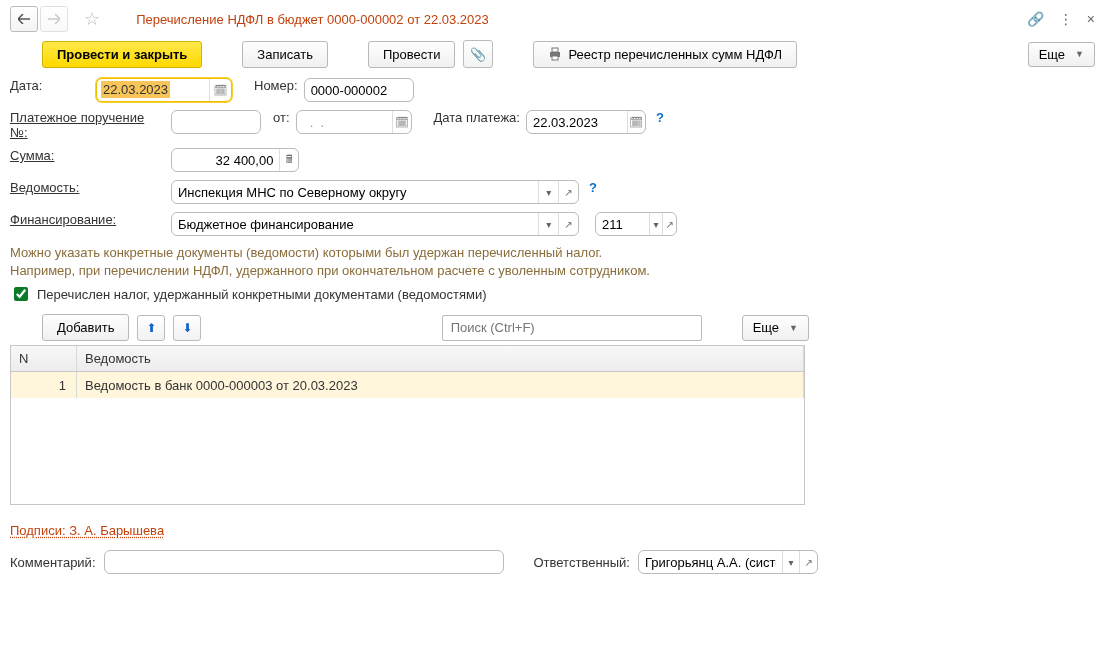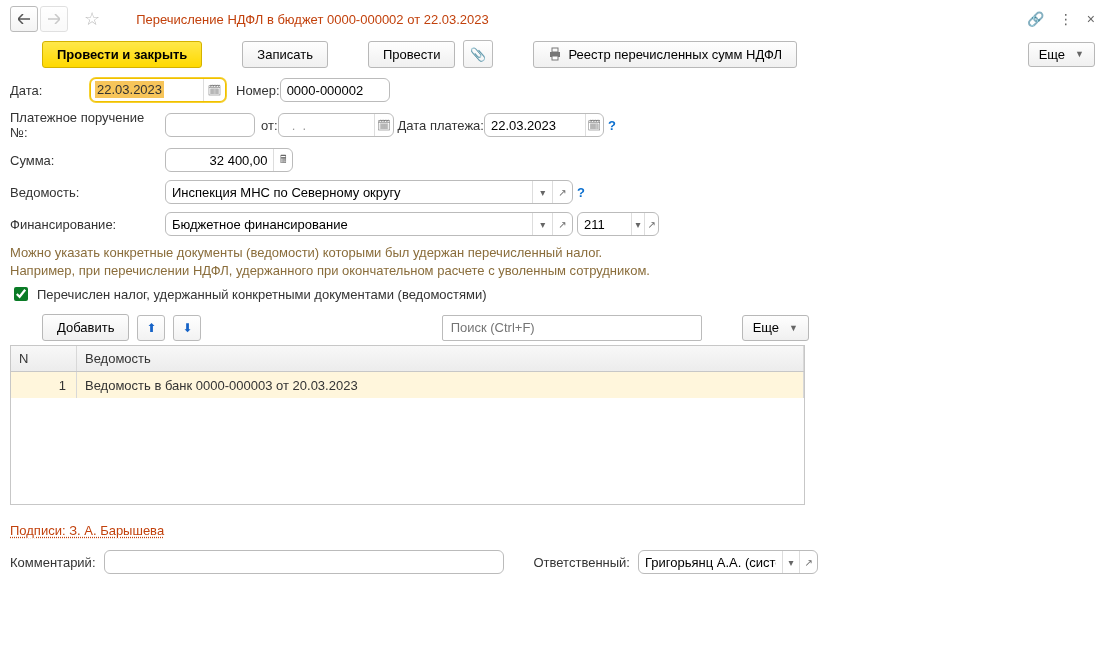--- a/index.html
+++ b/index.html
@@ -37,24 +37,24 @@
     border: 1px solid #d4b200; font-weight: bold;
   }
   .btn-icon {
     border: 1px solid #bbb; border-radius: 3px;
     background: linear-gradient(#fff,#f2f2f2);
     width: 30px; height: 28px;
     display: flex; align-items: center; justify-content: center;
     cursor: pointer;
   }
   .toolbar-spacer { flex: 1; }
-  .form-row { display: flex; align-items: center; margin-bottom: 8px; gap: 0; }
+  .form-row { display: flex; margin-bottom: 8px; gap: 6px; }
   .label { color: #333; min-width: 0; }
   .lbl-w1 { width: 80px; display: inline-block; }
-  .lbl-w2 { width: 155px; display: inline-block; }
+  .lbl-w2 { width: 155px; display: inline-block; text-decoration: underline; }
   .input-wrap {
     display: inline-flex; align-items: stretch;
     border: 1px solid #bbb; border-radius: 6px;
     height: 24px; background: #fff;
   }
   .input-wrap input {
     border: none; outline: none; padding: 0 6px;
     font-size: 13px; background: transparent; width: 100%;
   }
   .input-wrap .addon {
@@ -195,21 +195,21 @@
 <div class="form-row">
   <span class="label lbl-w2">Платежное поручение №:</span>
   <div class="input-wrap" style="width:90px">
     <input value="" style="">
   </div>
   <span class="label" style="margin-left:6px">от:</span>
   <div class="input-wrap" style="width:116px">
     <input style="color: rgb(153, 153, 153);" value="  .  .    ">
     <span class="addon cal"></span>
   </div>
-  <span class="label" style="margin-left:4px">Дата платежа:</span>
+  <span class="label" style="margin-left:16px">Дата платежа:</span>
   <div class="input-wrap" style="width:120px">
     <input value="22.03.2023" style="">
     <span class="addon cal"></span>
   </div>
   <span class="help-q">?</span>
 </div>
 
 
 <div class="form-row">
   <span class="label lbl-w2">Сумма:</span>

